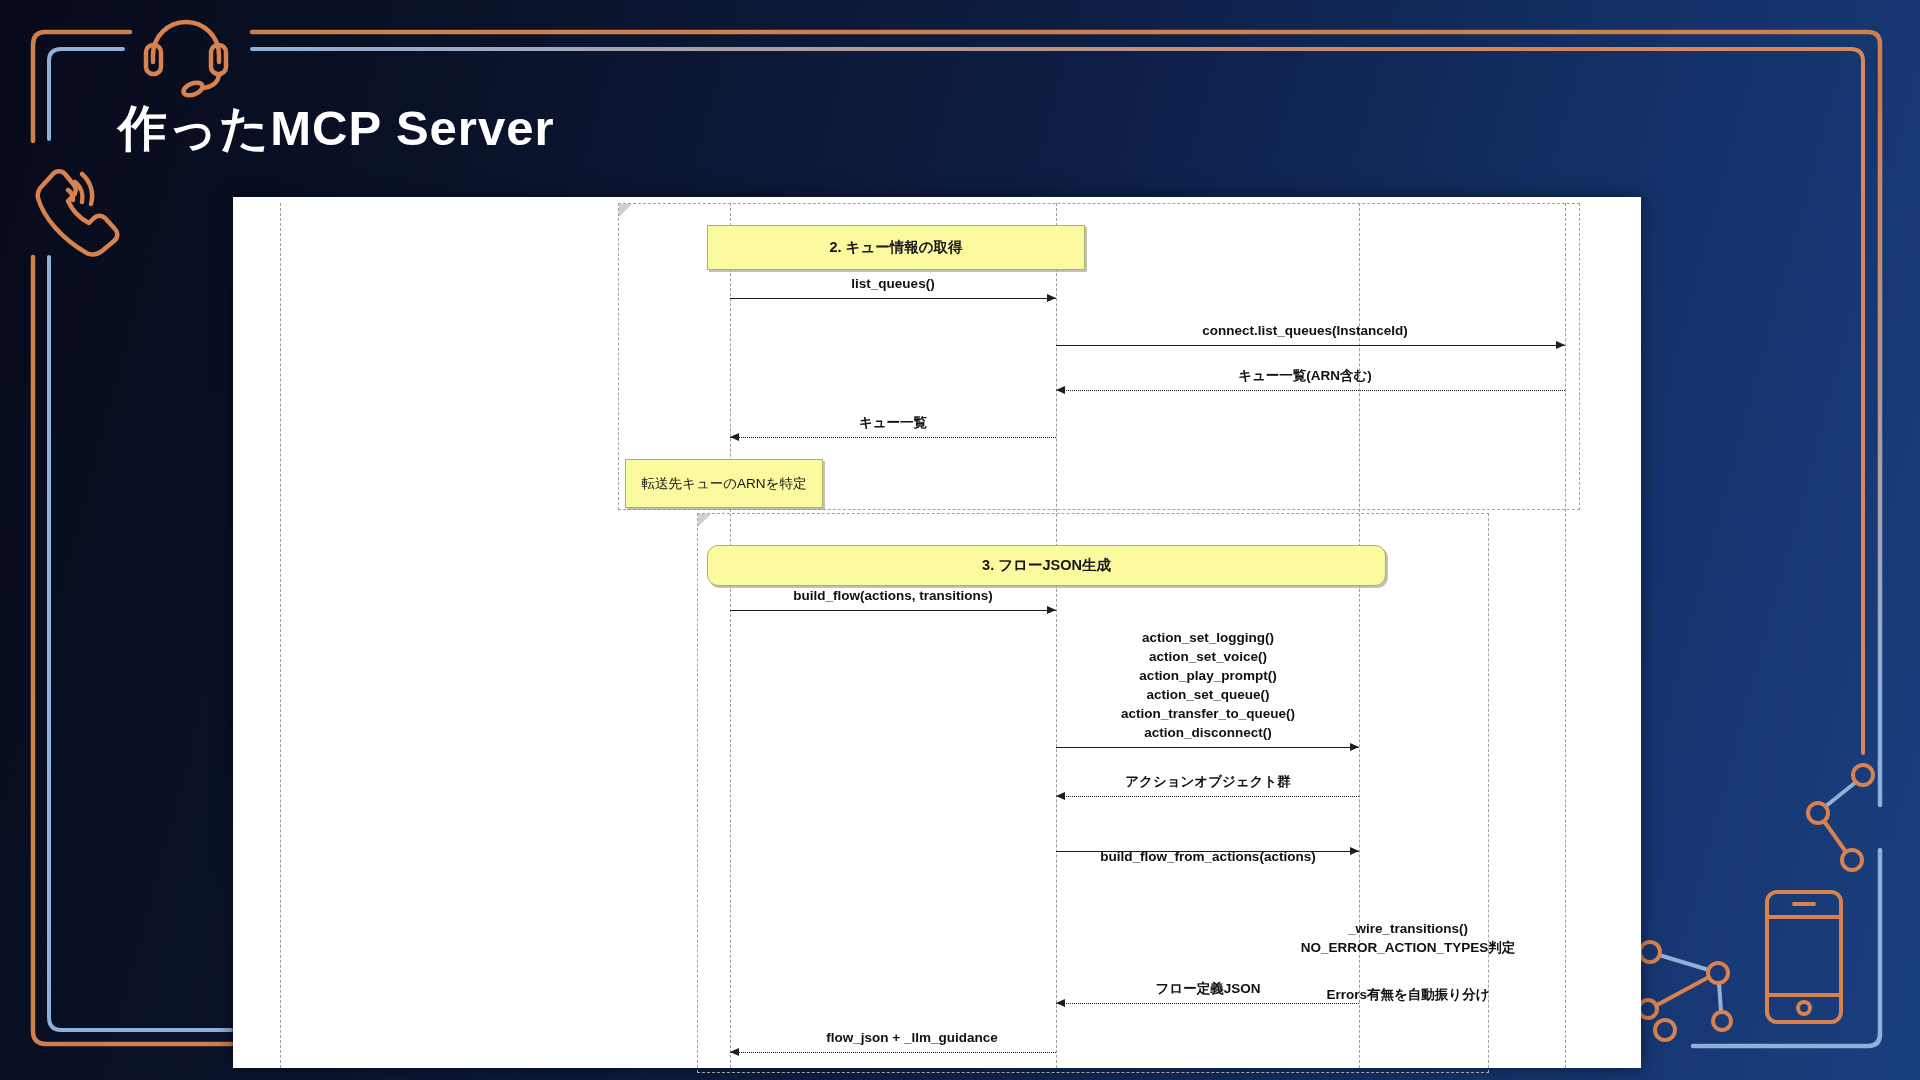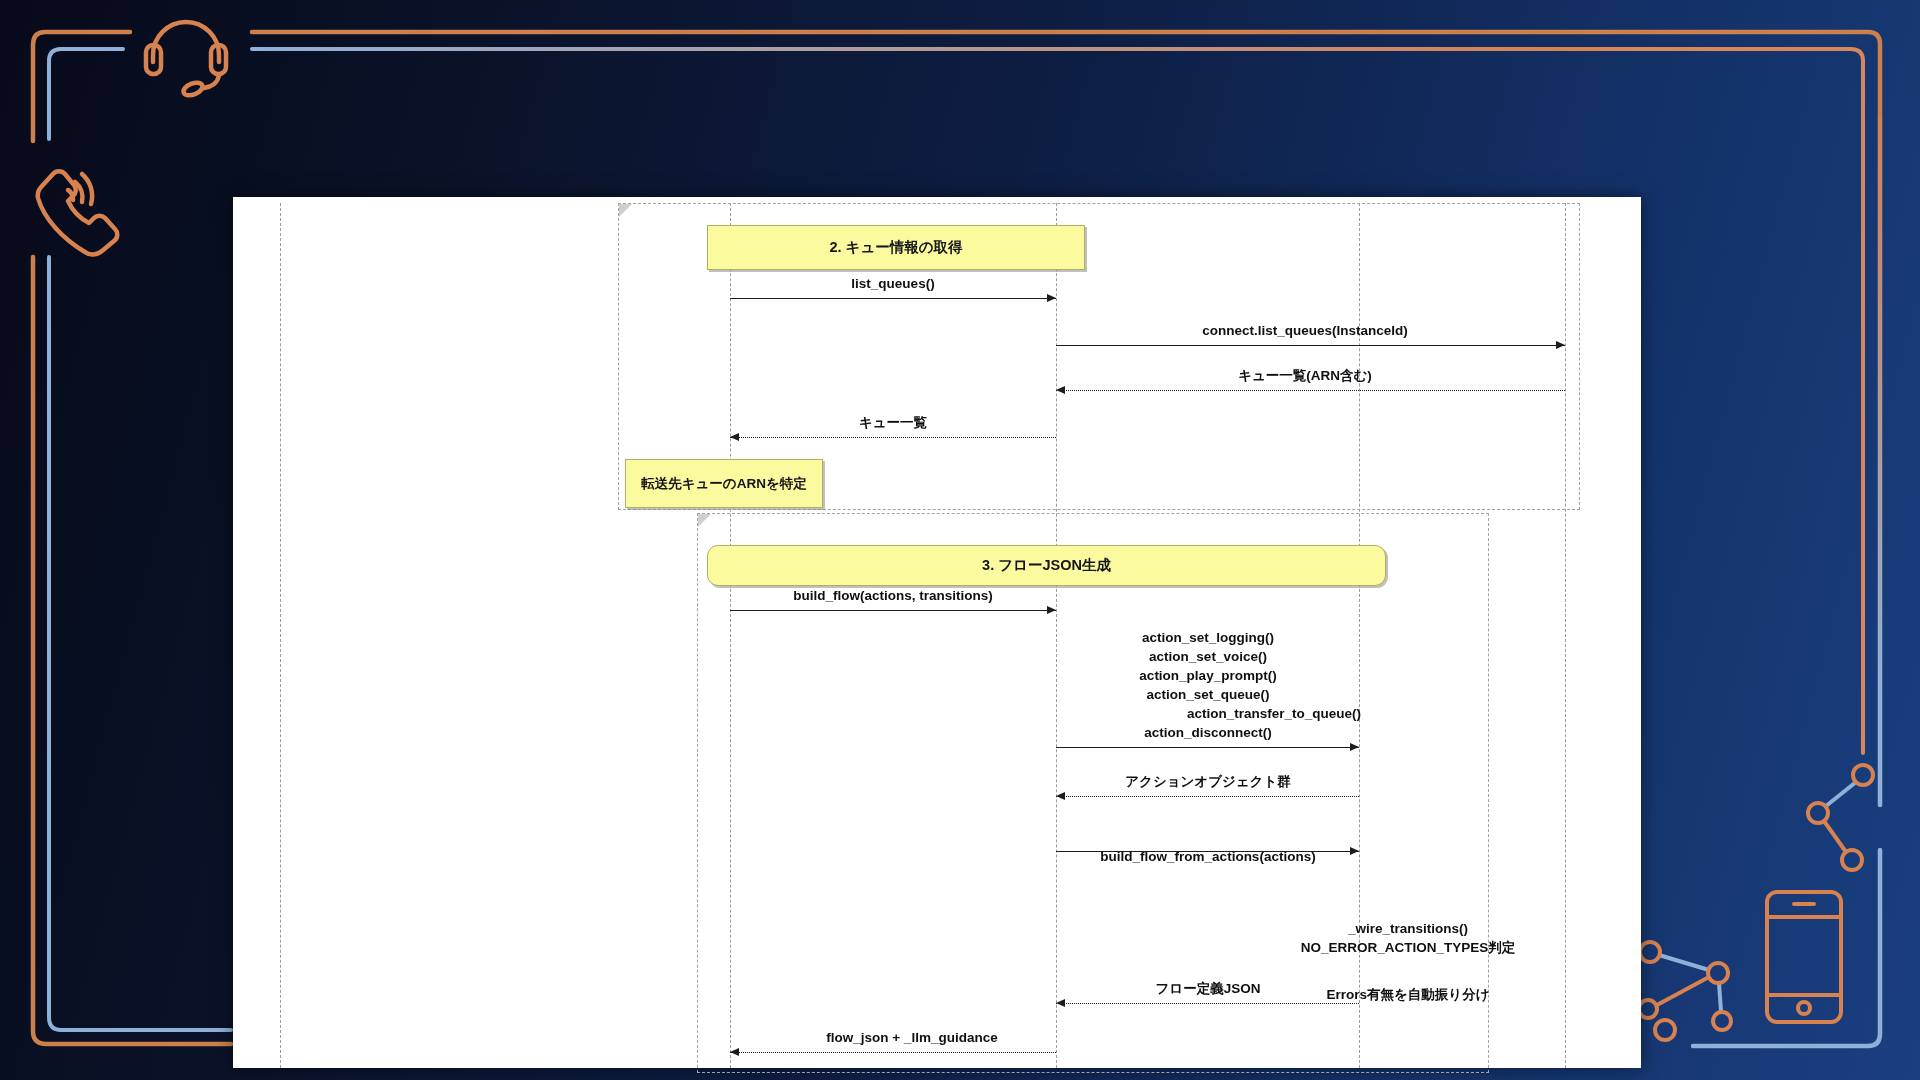--- a/index.html
+++ b/index.html
@@ -9,21 +9,21 @@
   #deco{position:absolute;left:0;top:0;width:1920px;height:1080px;}
   #title{position:absolute;left:118px;top:96px;color:#ffffff;font-size:49px;font-weight:700;letter-spacing:1px;}
   #panel{position:absolute;left:233px;top:197px;width:1408px;height:871px;background:#ffffff;box-shadow:0 0 16px rgba(0,0,0,.5);}
   #diagram{position:absolute;left:0;top:0;width:1920px;height:1080px;}
   .lifeline{position:absolute;width:0;border-left:1px dashed #9a9aa0;}
   .frame{position:absolute;border:1px dashed #a2a2a8;}
   .notch{position:absolute;width:0;height:0;border-top:13px solid #cfcfcf;border-right:13px solid transparent;}
   .banner{position:absolute;background:#fbfa9e;border:1px solid #b0b064;box-shadow:2px 2px 0 rgba(140,140,140,.55);
     display:flex;align-items:center;justify-content:center;font-size:14.5px;font-weight:700;color:#15151a;}
   .note{position:absolute;background:#fbfa9e;border:1px solid #b0b064;box-shadow:2px 2px 0 rgba(140,140,140,.55);
-    display:flex;align-items:center;justify-content:center;font-size:13.5px;font-weight:700;color:#15151a;}
+    display:flex;align-items:center;justify-content:center;font-size:13.5px;font-weight:400;color:#15151a;}
   .msg-line{position:absolute;height:0;}
   .msg-line.solid{border-top:1.6px solid #1c1c22;}
   .msg-line.dotted{border-top:1.6px dotted #1c1c22;}
   .arr{position:absolute;width:0;height:0;border-top:4.5px solid transparent;border-bottom:4.5px solid transparent;}
   .arr.right{border-left:9px solid #1c1c22;}
   .arr.left{border-right:9px solid #1c1c22;}
   .msg-label{position:absolute;transform:translateX(-50%);white-space:nowrap;
     font-size:13.5px;font-weight:700;color:#101014;line-height:19px;}
 </style>
 </head>
@@ -94,20 +94,21 @@
 
     <g fill="none" stroke="#d8824f" stroke-width="4" stroke-linecap="round">
       <rect x="1767" y="892" width="74" height="130" rx="10"></rect>
       <line x1="1767" y1="917" x2="1841" y2="917"></line>
       <line x1="1767" y1="995" x2="1841" y2="995"></line>
       <line x1="1794" y1="904" x2="1814" y2="904"></line>
       <circle cx="1804" cy="1008" r="6"></circle>
     </g>
   </svg>
 
+  <div id="title">作ったMCP Server</div>
 
   <div id="panel"></div>
 
   <div id="diagram">
       <div class="lifeline" style="left: 280px; top: 203px; height: 865px;"></div>
       <div class="lifeline" style="left: 730px; top: 203px; height: 865px;"></div>
       <div class="lifeline" style="left: 1056px; top: 203px; height: 865px;"></div>
       <div class="lifeline" style="left: 1359px; top: 203px; height: 865px;"></div>
       <div class="lifeline" style="left: 1565px; top: 203px; height: 865px;"></div>
       <div class="frame" style="left: 618px; top: 203px; width: 960px; height: 305px;"></div>
@@ -131,21 +132,21 @@
       <div class="msg-label" style="left: 893px; top: 413px;">キュー一覧</div>
       <div class="msg-line solid" style="left: 730px; top: 610px; width: 326px;"></div>
       <div class="arr right" style="left: 1047px; top: 606px;"></div>
       <div class="msg-label" style="left: 893px; top: 586px;">build_flow(actions, transitions)</div>
       <div class="msg-line solid" style="left: 1056px; top: 747px; width: 303px;"></div>
       <div class="arr right" style="left: 1350px; top: 743px;"></div>
       <div class="msg-label" style="left: 1208px; top: 628px;">action_set_logging()</div>
       <div class="msg-label" style="left: 1208px; top: 647px;">action_set_voice()</div>
       <div class="msg-label" style="left: 1208px; top: 666px;">action_play_prompt()</div>
       <div class="msg-label" style="left: 1208px; top: 685px;">action_set_queue()</div>
-      <div class="msg-label" style="left: 1274px; top: 704px;">action_transfer_to_queue()</div>
+      <div class="msg-label" style="left: 1208px; top: 704px;">action_transfer_to_queue()</div>
       <div class="msg-label" style="left: 1208px; top: 723px;">action_disconnect()</div>
       <div class="msg-line dotted" style="left: 1056px; top: 796px; width: 303px;"></div>
       <div class="arr left" style="left: 1056px; top: 792px;"></div>
       <div class="msg-label" style="left: 1208px; top: 772px;">アクションオブジェクト群</div>
       <div class="msg-line solid" style="left: 1056px; top: 851px; width: 303px;"></div>
       <div class="arr right" style="left: 1350px; top: 847px;"></div>
       <div class="msg-label" style="left: 1208px; top: 827px; margin-top: 20px;">build_flow_from_actions(actions)</div>
       <div class="msg-label" style="left: 1408px; top: 919px;">_wire_transitions()</div>
       <div class="msg-label" style="left: 1408px; top: 938px;">NO_ERROR_ACTION_TYPES判定</div>
       <div class="msg-label" style="left: 1408px; top: 957px; margin-top: 28px;">Errors有無を自動振り分け</div>

